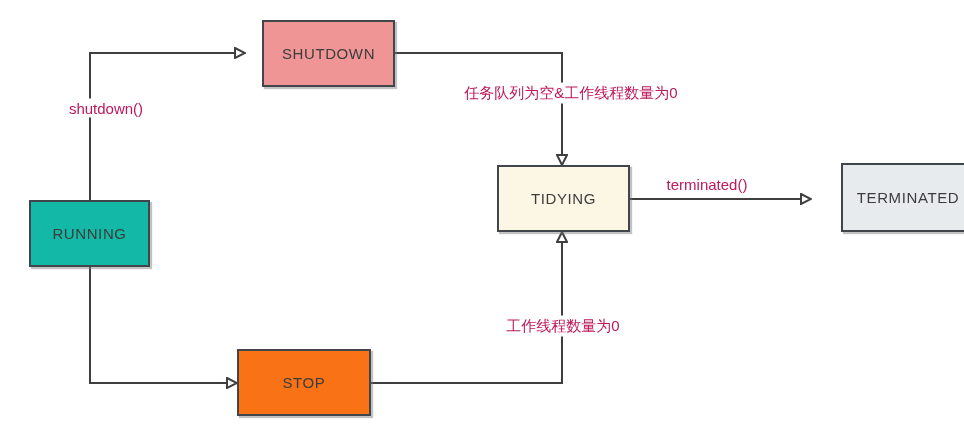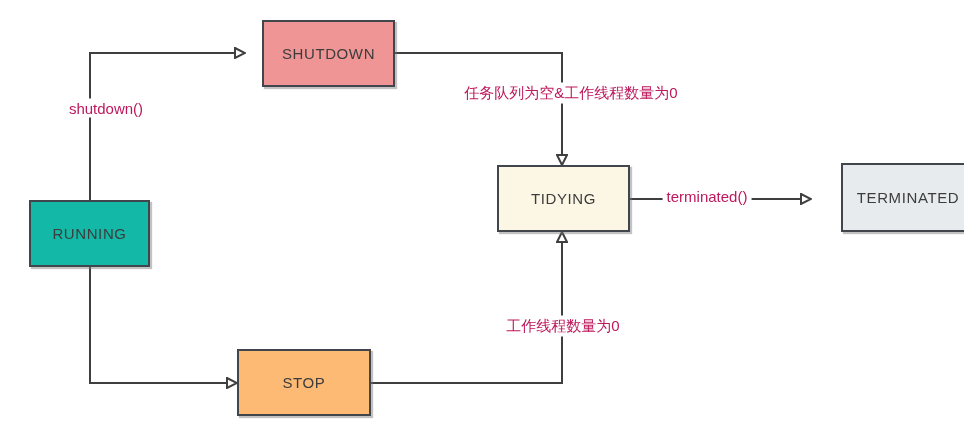--- a/index.html
+++ b/index.html
@@ -32,39 +32,39 @@
     align-items: center;
     justify-content: center;
     font-size: 15px;
     letter-spacing: 0.6px;
     color: #3c3c3c;
     z-index: 2;
     box-shadow: 2px 2px 1px rgba(120,120,120,0.45);
   }
   .node-running    { left: 29px;  top: 200px; width: 121px; height: 67px; background: #14b8a6; }
   .node-shutdown   { left: 245px; top: 20px;  width: 133px; height: 67px; background: #f09595; margin-left: 17px; }
-  .node-stop       { left: 237px; top: 349px; width: 134px; height: 67px; background: #fdba74; }
+  .node-stop       { left: 237px; top: 349px; width: 134px; height: 67px; background: #f97316; }
   .node-tidying    { left: 497px; top: 165px; width: 133px; height: 67px; background: #fcf7e4; }
   .node-terminated { left: 811px; top: 163px; width: 134px; height: 69px; background: #e7ebed; margin-left: 30px; }
 
   .edge-label {
     position: absolute;
     z-index: 3;
     transform: translate(-50%, -50%);
     background: #ffffff;
     padding: 1px 4px;
     font-size: 15px;
     color: #be185d;
     white-space: nowrap;
   }
   .lbl-shutdown     { left: 106px;  top: 108px; }
   .lbl-shutdownnow  { left: 100px; top: 328px; }
   .lbl-queue-empty  { left: 571px; top: 93px;  }
   .lbl-workers-zero { left: 563px; top: 326px; }
-  .lbl-terminated   { left: 707px; top: 196px; }
+  .lbl-terminated   { left: 707px; top: 184px; }
 </style>
 </head>
 <body>
 
 <div class="canvas">
 
   <svg class="edges" width="964" height="446" viewBox="0 0 964 446" aria-hidden="true">
     <defs>
       <marker id="arrow" markerUnits="userSpaceOnUse" markerWidth="12" markerHeight="12" refX="1" refY="6" orient="auto">
         <path d="M1,1 L11,6 L1,11 Z" fill="#3f3f3f" stroke="none"></path>

